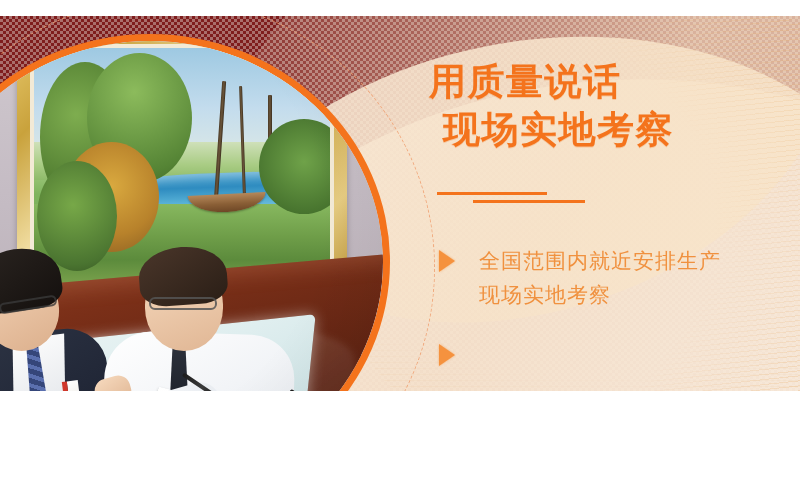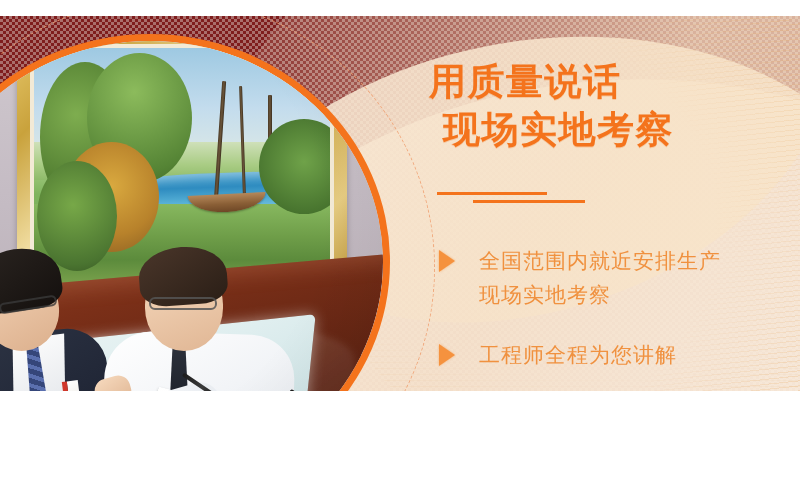--- a/index.html
+++ b/index.html
@@ -483,18 +483,17 @@
     <div class="bullets">
 
       <div class="bullet">
         <span class="bullet-arrow"></span>
         <div class="bullet-line">全国范围内就近安排生产</div>
         <div class="bullet-line">现场实地考察</div>
       </div>
 
       <div class="bullet">
         <span class="bullet-arrow"></span>
-        <div class="bullet-line">工程师全程为您讲解</div>
       </div>
 
     </div>
   </div>
 </div>
 
 </body></html>

